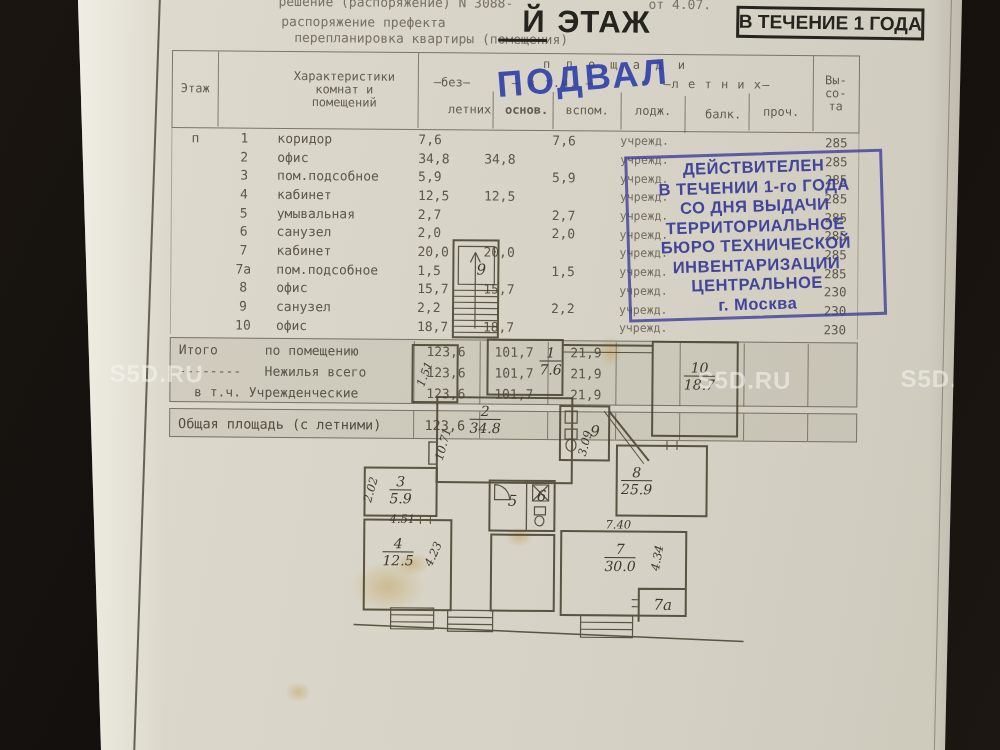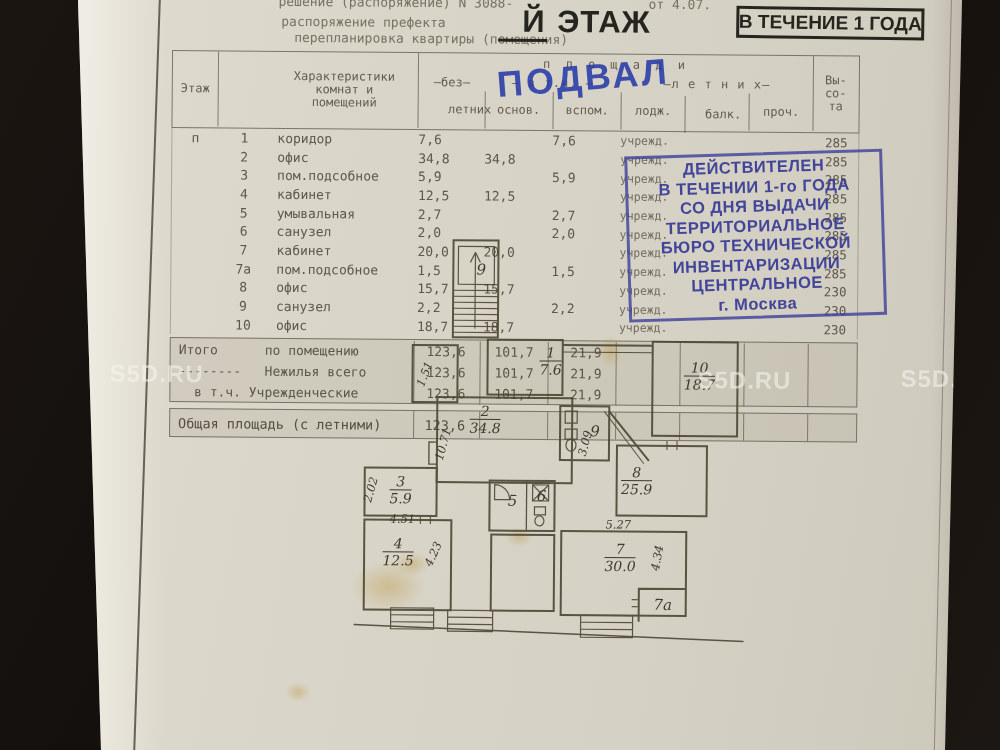--- a/index.html
+++ b/index.html
@@ -105,21 +105,21 @@
         <div class="hdr">
           <div class="hc br" style="left:0;top:0;width:46px;height:75px;">Этаж</div>
           <div class="hc br" style="left:98px;top:0;width:148px;height:75px;">Характеристики
 комнат и
 помещений</div>
           <div class="hc" style="left:246px;top:0;width:394px;height:20px;letter-spacing:4px;">п л о щ а д и</div>
           <div class="hc" style="left:246px;top:20px;width:66px;height:18px;">–без–</div>
           <div class="hc" style="left:312px;top:20px;width:136px;height:18px;letter-spacing:1px;">– в т.ч. –</div>
           <div class="hc" style="left:448px;top:20px;width:192px;height:18px;letter-spacing:1px;">–л е т н и х–</div>
           <div class="hc" style="left:246px;top:38px;width:66px;height:37px;margin-left:18px;">летних</div>
-          <div class="hc bl" style="left:312px;top:38px;width:67px;height:37px;">основ.</div>
+          <div class="hc bl" style="left:320px;top:38px;width:67px;height:37px;font-weight:bold;">основ.</div>
           <div class="hc bl" style="left:380px;top:38px;width:68px;height:37px;">вспом.</div>
           <div class="hc bl" style="left:448px;top:38px;width:64px;height:37px;">лодж.</div>
           <div class="hc bl" style="left:512px;top:41px;width:76px;height:37px;">балк.</div>
           <div class="hc bl" style="left:576px;top:38px;width:64px;height:37px;">проч.</div>
           <div class="hc bl" style="left:640px;top:0;width:45px;height:75px;"><span id="height-col-label">Вы-
 со-
 та</span></div>
         </div>
 
         <div class="tbl-body" id="table-body">
@@ -422,21 +422,21 @@
             </div>
             <div class="plan-label dim" style="left: 34px; top: 258px; transform: translate(-50%, -50%) rotate(-75deg);">2.02</div>
             <div class="plan-label dim" style="left: 66px; top: 287px;">4.51</div>
             <div class="plan-label room" style="left: 176px; top: 268px;">5</div>
             <div class="plan-label room" style="left: 205px; top: 263px;">6</div>
             <div class="plan-label frac" style="left: 62px; top: 320px;">
               <span class="n">4</span>
               <span class="d">12.5</span>
             </div>
             <div class="plan-label dim" style="left: 97px; top: 322px; transform: translate(-50%, -50%) rotate(-65deg);">4.23</div>
-            <div class="plan-label dim" style="left: 282px; top: 291px;">5.27</div>
+            <div class="plan-label dim" style="left: 282px; top: 291px;">7.40</div>
             <div class="plan-label frac" style="left: 284px; top: 324px;">
               <span class="n">7</span>
               <span class="d">30.0</span>
             </div>
             <div class="plan-label dim" style="left: 321px; top: 324px; transform: translate(-50%, -50%) rotate(-80deg);">4.34</div>
             <div class="plan-label room" style="left: 327px; top: 371px;">7а</div>
           </div>
       </div>
 
       <div class="stamp-podval">ПОДВАЛ</div>

